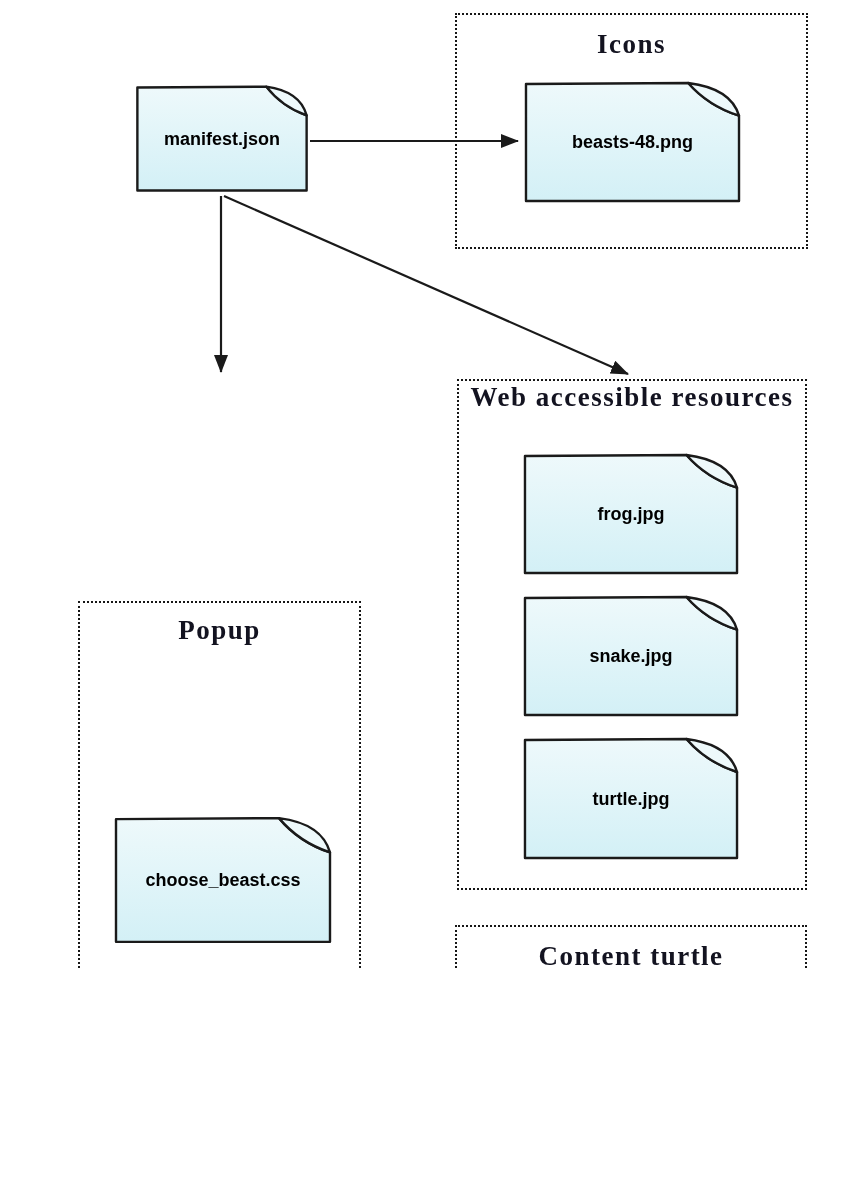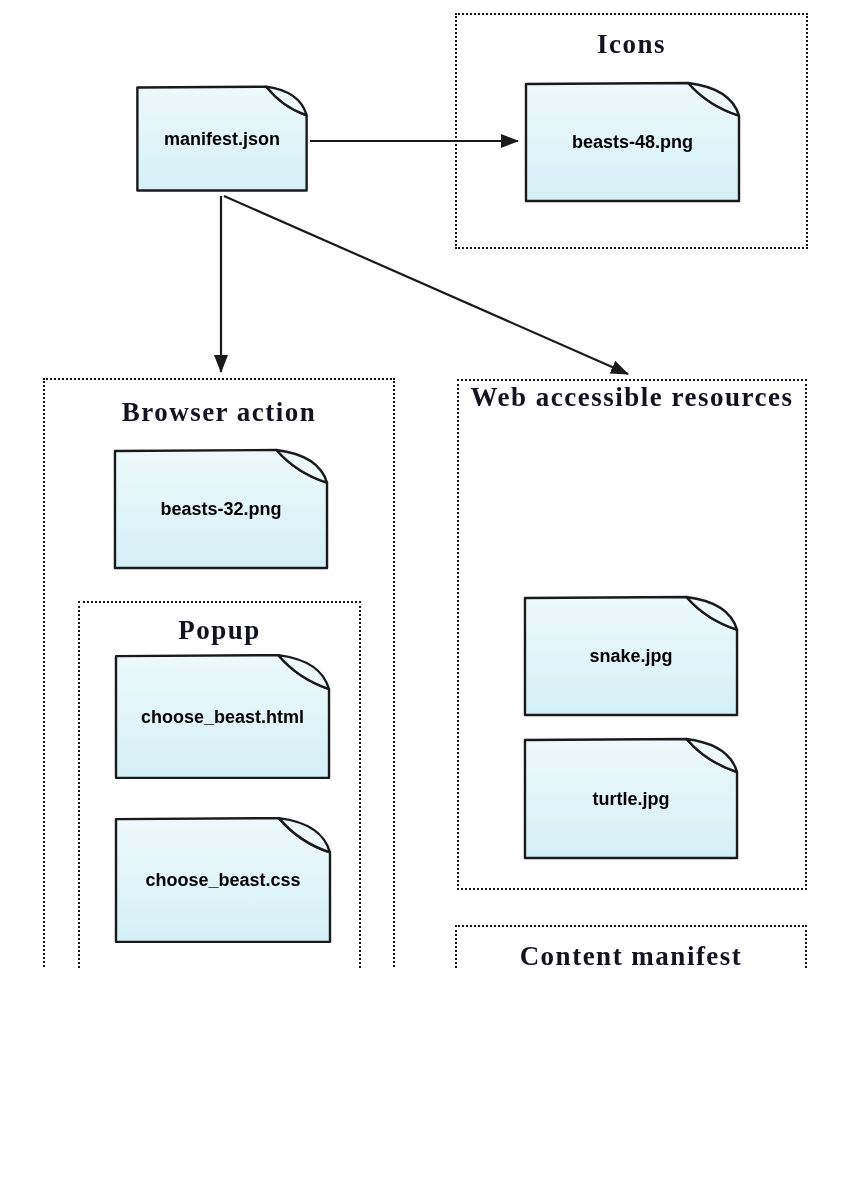--- a/index.html
+++ b/index.html
@@ -99,31 +99,28 @@
       <stop id="grad-bottom" offset="1" stop-color="#d3f0f6"></stop>
     </linearGradient>
   </defs>
 </svg>
 
 <div class="stage">
 
   <div class="group g-icons">
     <div class="group-label">Icons</div>
   </div>
-  <div class="group g-browser-action">
-    <div class="group-label">Browser action</div>
-  </div>
   <div class="group g-popup">
     <div class="group-label">Popup</div>
   </div>
   <div class="group g-web-accessible">
     <div class="group-label">Web accessible resources</div>
   </div>
   <div class="group g-content-scripts">
-    <div class="group-label">Content manifest</div>
+    <div class="group-label">Content turtle</div>
   </div>
 
   <svg class="arrows">
     <defs>
       <marker id="ah" markerUnits="userSpaceOnUse" markerWidth="20" markerHeight="16" refX="17" refY="7" orient="auto">
         <path d="M0,0 L18,7 L0,14 Z"></path>
       </marker>
     </defs>
     <line x1="310" y1="141" x2="518" y2="141" marker-end="url(#ah)"></line>
     <line x1="221" y1="196" x2="221" y2="372" marker-end="url(#ah)"></line>
@@ -140,45 +137,38 @@
   </div>
 
   <div class="file f-beasts48">
     <svg class="page" viewBox="0 0 220 126" preserveAspectRatio="none">
       <path class="page-body" vector-effect="non-scaling-stroke" d="M3,4 L166,3 Q186,26 217,36 L217,122 L3,122 Z"></path>
       <path class="page-fold" vector-effect="non-scaling-stroke" d="M166,3 C198,7 212,19 217,36 Q186,26 166,3 Z"></path>
     </svg>
     <span class="file-label">beasts-48.png</span>
   </div>
 
-  <div class="file f-beasts32">
-    <svg class="page" viewBox="0 0 220 126" preserveAspectRatio="none">
-      <path class="page-body" vector-effect="non-scaling-stroke" d="M3,4 L166,3 Q186,26 217,36 L217,122 L3,122 Z"></path>
-      <path class="page-fold" vector-effect="non-scaling-stroke" d="M166,3 C198,7 212,19 217,36 Q186,26 166,3 Z"></path>
-    </svg>
-    <span class="file-label">beasts-32.png</span>
-  </div>
 
-  <div class="file f-cb-html">
-    <svg class="page" viewBox="0 0 220 126" preserveAspectRatio="none">
-      <path class="page-body" vector-effect="non-scaling-stroke" d="M3,4 L166,3 Q186,26 217,36 L217,122 L3,122 Z"></path>
-      <path class="page-fold" vector-effect="non-scaling-stroke" d="M166,3 C198,7 212,19 217,36 Q186,26 166,3 Z"></path>
-    </svg>
-    <span class="file-label">choose_beast.html</span>
-  </div>
 
   <div class="file f-cb-css">
     <svg class="page" viewBox="0 0 220 126" preserveAspectRatio="none">
       <path class="page-body" vector-effect="non-scaling-stroke" d="M3,4 L166,3 Q186,26 217,36 L217,122 L3,122 Z"></path>
       <path class="page-fold" vector-effect="non-scaling-stroke" d="M166,3 C198,7 212,19 217,36 Q186,26 166,3 Z"></path>
     </svg>
     <span class="file-label">choose_beast.css</span>
   </div>
 
 
+  <div class="file f-frog">
+    <svg class="page" viewBox="0 0 220 126" preserveAspectRatio="none">
+      <path class="page-body" vector-effect="non-scaling-stroke" d="M3,4 L166,3 Q186,26 217,36 L217,122 L3,122 Z"></path>
+      <path class="page-fold" vector-effect="non-scaling-stroke" d="M166,3 C198,7 212,19 217,36 Q186,26 166,3 Z"></path>
+    </svg>
+    <span class="file-label">frog.jpg</span>
+  </div>
 
   <div class="file f-turtle">
     <svg class="page" viewBox="0 0 220 126" preserveAspectRatio="none">
       <path class="page-body" vector-effect="non-scaling-stroke" d="M3,4 L166,3 Q186,26 217,36 L217,122 L3,122 Z"></path>
       <path class="page-fold" vector-effect="non-scaling-stroke" d="M166,3 C198,7 212,19 217,36 Q186,26 166,3 Z"></path>
     </svg>
     <span class="file-label">turtle.jpg</span>
   </div>
 
   <div class="file f-snake">

